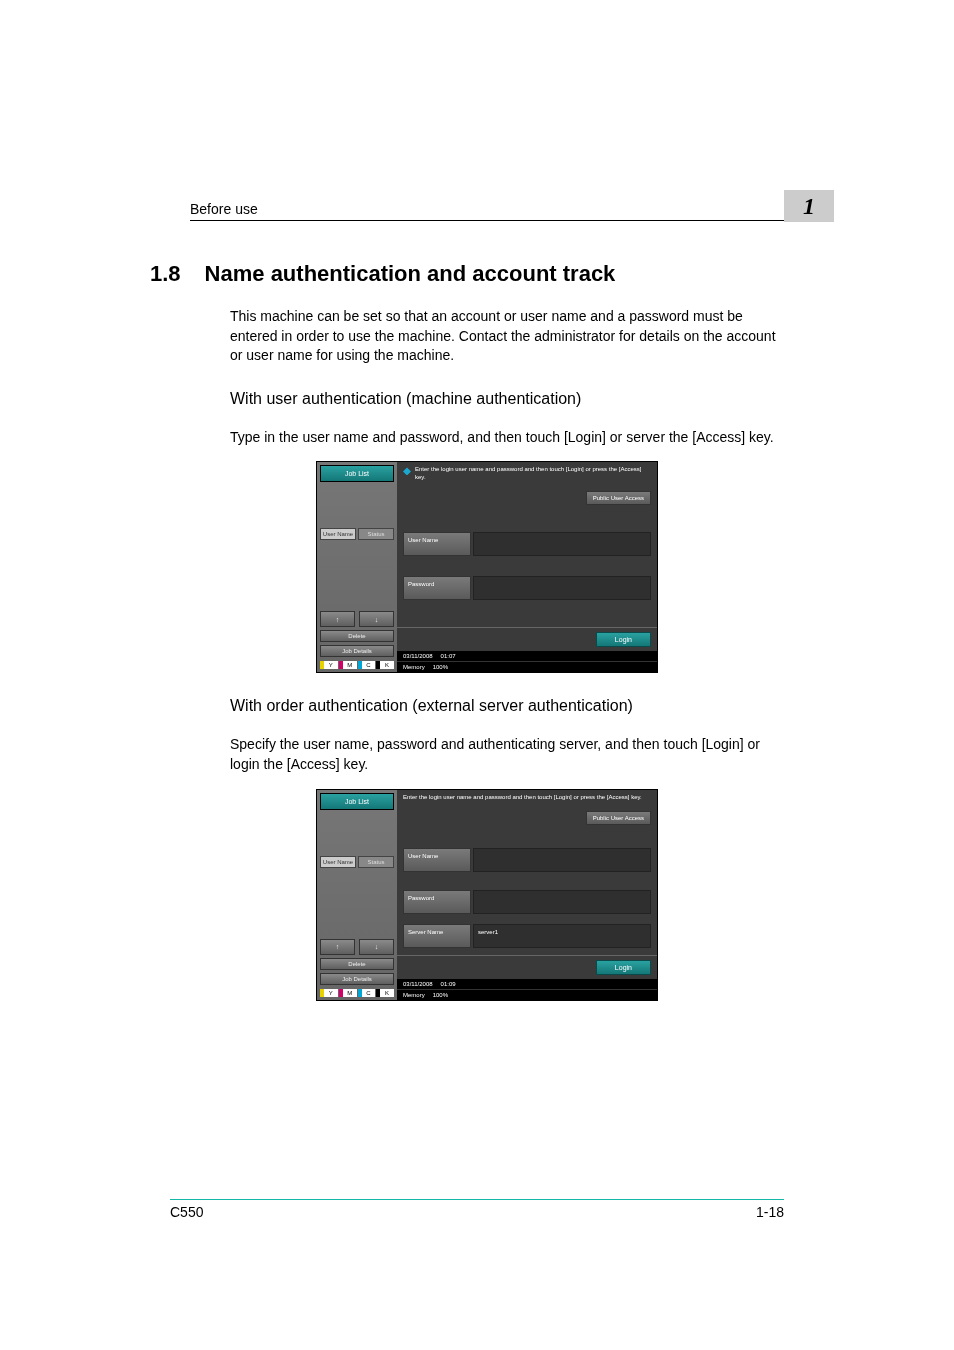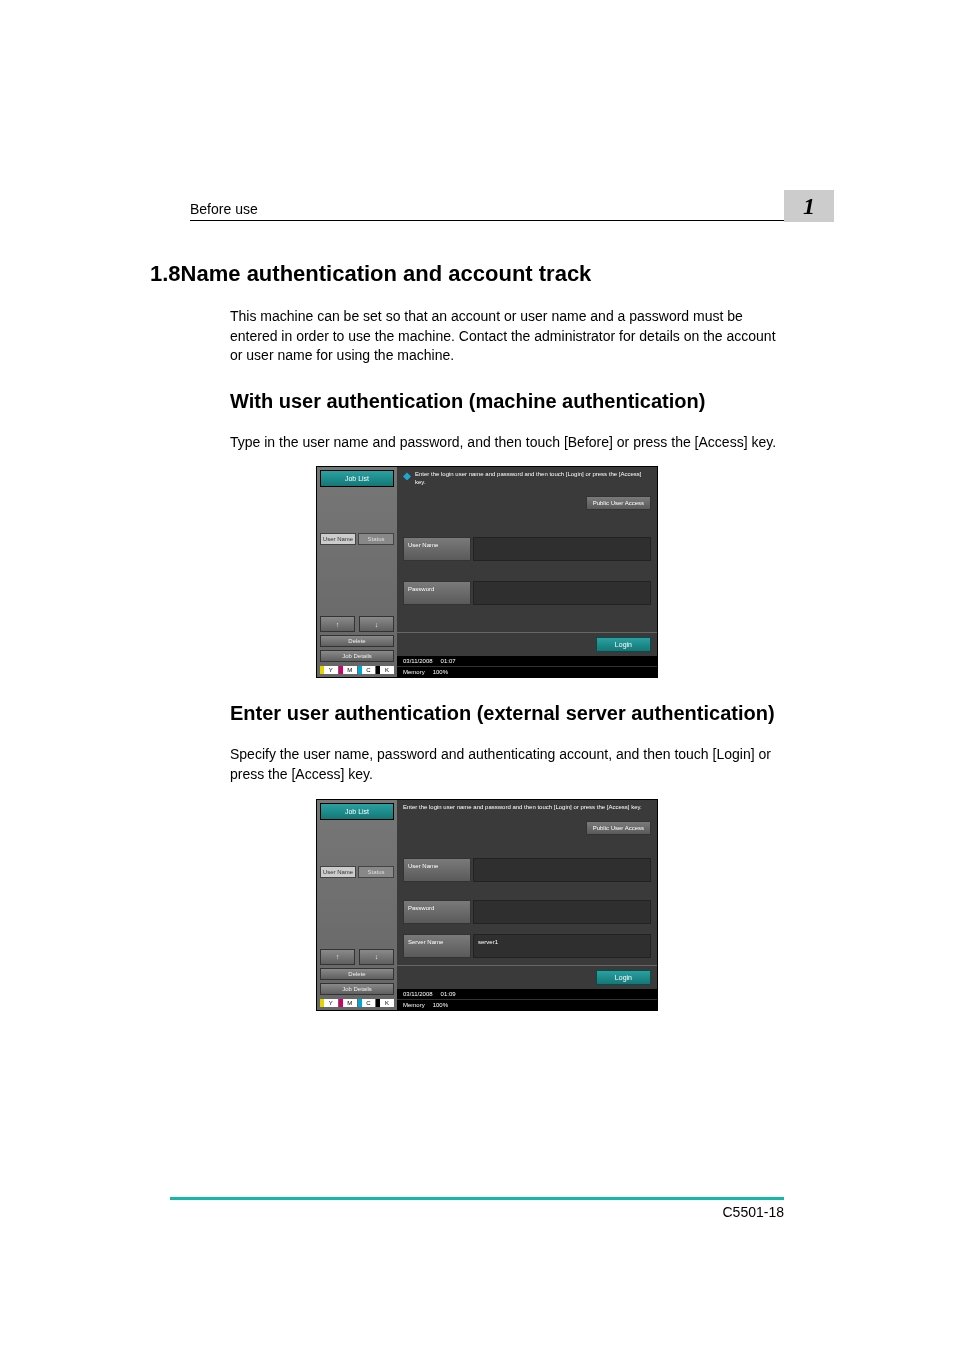--- a/index.html
+++ b/index.html
@@ -40,30 +40,31 @@
     font-weight: bold;
     font-style: italic;
     font-size: 24px;
     color: #000;
   }
   h2.section {
     margin: 40px 0 10px -40px;
     font-size: 22px;
     font-weight: bold;
     display: flex;
+    gap: 24px;
   }
   h2.section .num { flex: 0 0 auto; }
   p.body {
     font-size: 14px;
     line-height: 1.4;
     margin: 20px 0 0 40px;
   }
   h3.sub {
-    font-size: 20px;
-    font-weight: bold;
+    font-size: 16px;
+    font-weight: normal;
     margin: 24px 0 6px 40px;
   }
   .screenshot {
     width: 340px;
     margin: 14px auto 0 auto;
     background: #434343;
     border: 1px solid #000;
     position: relative;
     font-size: 7px;
     color: #fff;
@@ -214,25 +215,25 @@
     font-size: 6px;
     display: flex;
     gap: 8px;
   }
 
   .footer-rule {
     position: absolute;
     left: 170px;
     right: 170px;
     bottom: 130px;
-    border-top: 3px solid #14b8a6;
+    border-top: 1px solid #14b8a6;
     padding-top: 4px;
     font-size: 14px;
     display: flex;
-    justify-content: flex-end;
+    justify-content: space-between;
   }
 </style>
 </head>
 <body>
 
 <div class="page">
 
   <div class="top-rule">
     <span class="label">Before use</span>
     <div class="chapnum-box">
@@ -241,21 +242,21 @@
   </div>
 
   <h2 class="section">
     <span class="num">1.8</span>
     <span>Name authentication and account track</span>
   </h2>
 
   <p class="body">This machine can be set so that an account or user name and a password must be entered in order to use the machine. Contact the administrator for details on the account or user name for using the machine.</p>
 
   <h3 class="sub">With user authentication (machine authentication)</h3>
-  <p class="body">Type in the user name and password, and then touch [Before] or press the [Access] key.</p>
+  <p class="body">Type in the user name and password, and then touch [Login] or server the [Access] key.</p>
 
   <div class="screenshot">
     <div class="sshot-body">
       <div class="sshot-left">
         <div class="joblist">Job List</div>
         <div class="leftspacer"></div>
         <div class="tabs">
           <div class="tab active">User Name</div>
           <div class="tab">Status</div>
         </div>
@@ -299,22 +300,22 @@
           <span>01:07</span>
         </div>
         <div class="statusrow" style="border-top:1px solid #333">
           <span>Memory</span>
           <span>100%</span>
         </div>
       </div>
     </div>
   </div>
 
-  <h3 class="sub">Enter user authentication (external server authentication)</h3>
-  <p class="body">Specify the user name, password and authenticating account, and then touch [Login] or press the [Access] key.</p>
+  <h3 class="sub">With order authentication (external server authentication)</h3>
+  <p class="body">Specify the user name, password and authenticating server, and then touch [Login] or login the [Access] key.</p>
 
   <div class="screenshot">
     <div class="sshot-body">
       <div class="sshot-left">
         <div class="joblist">Job List</div>
         <div class="leftspacer"></div>
         <div class="tabs">
           <div class="tab active">User Name</div>
           <div class="tab">Status</div>
         </div>

